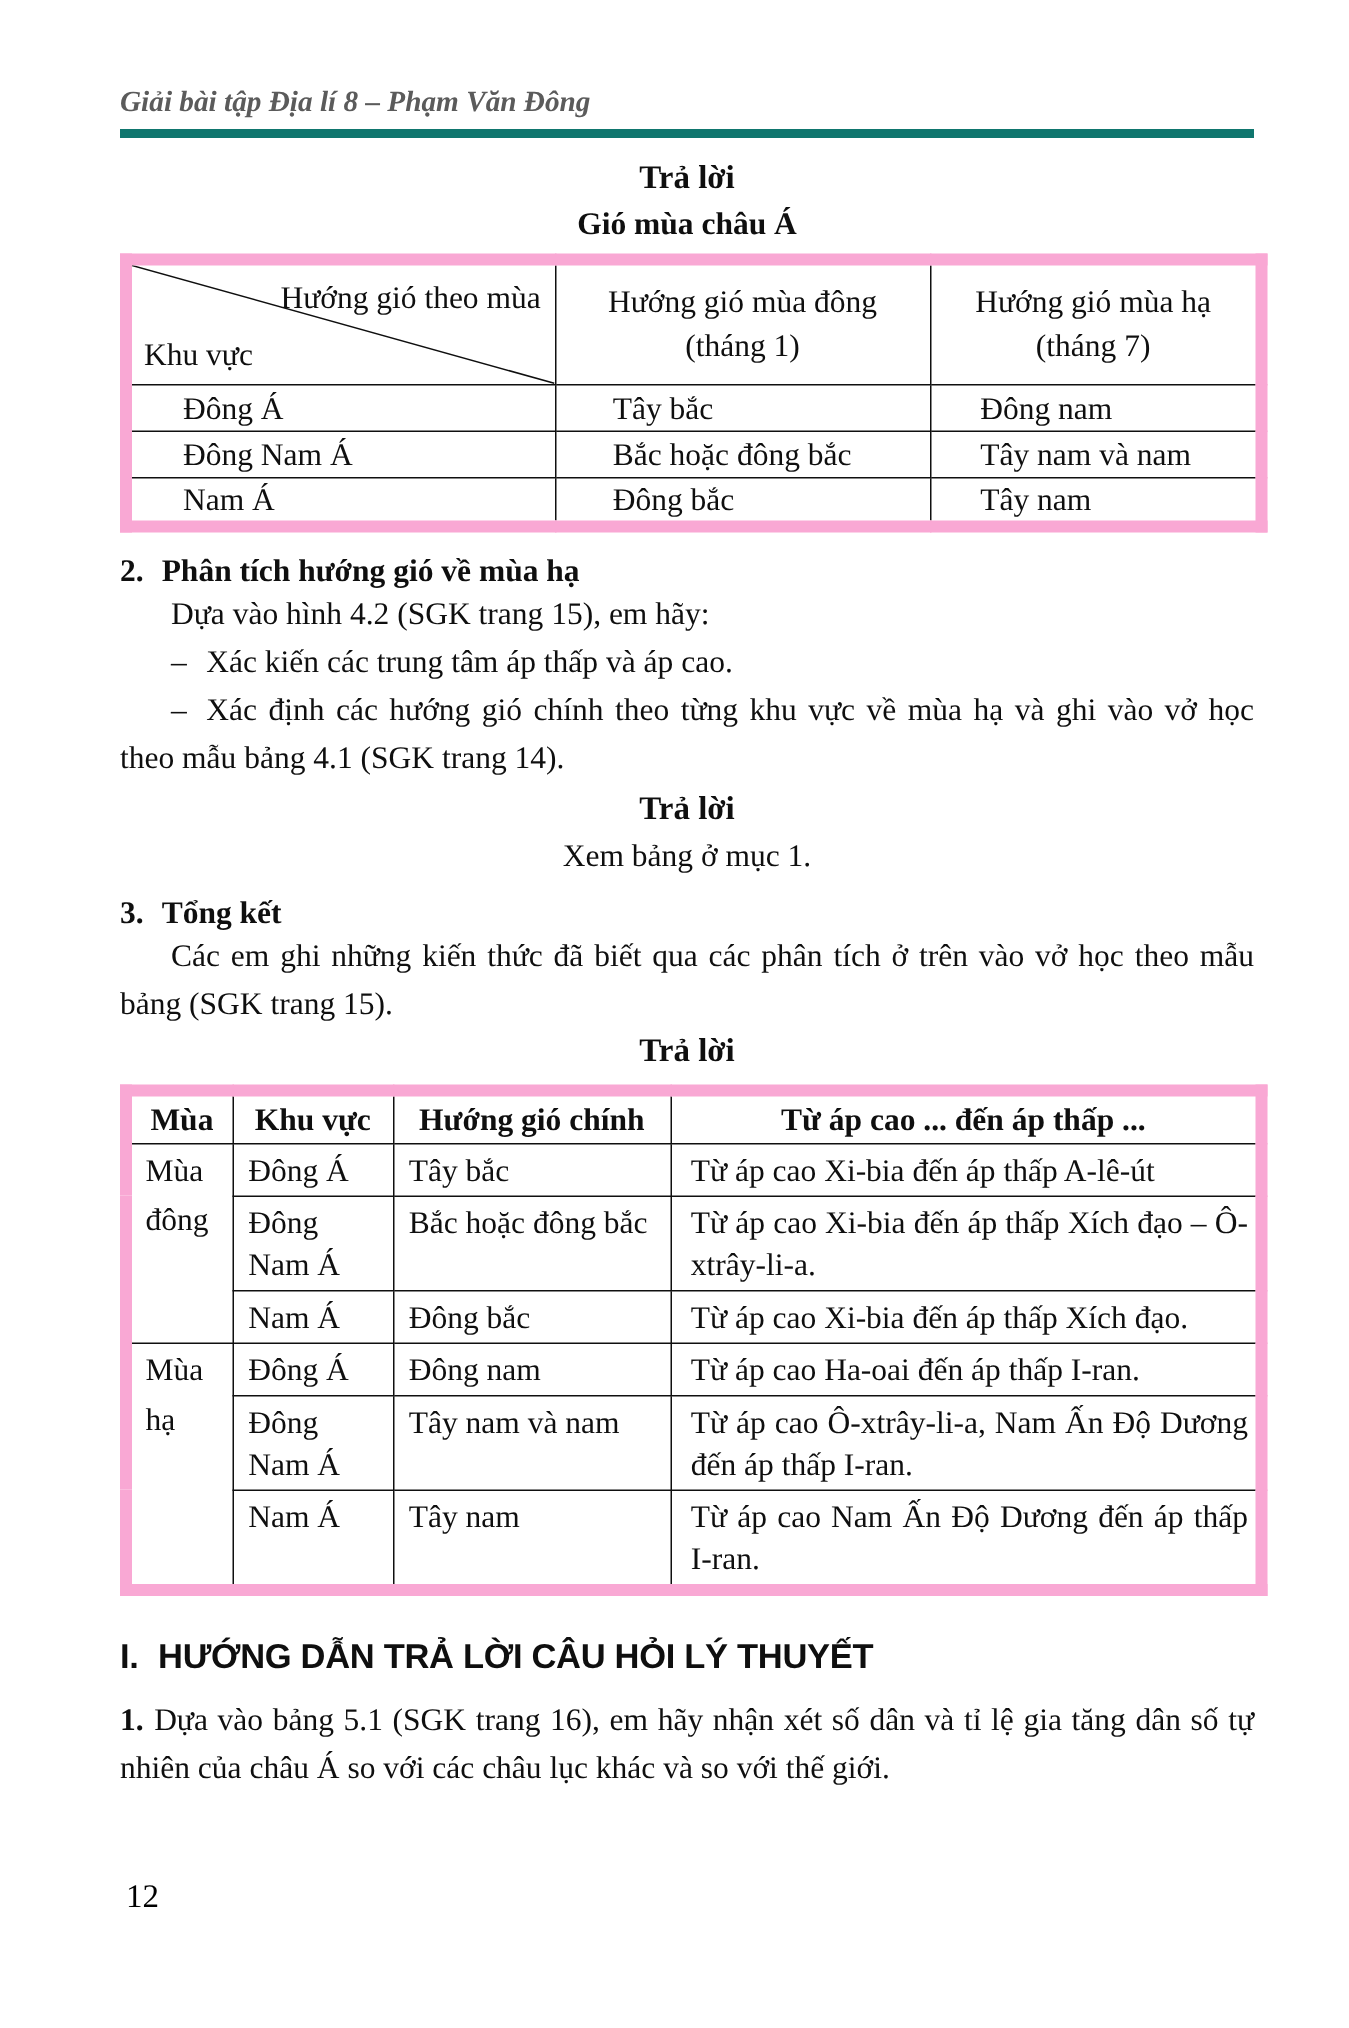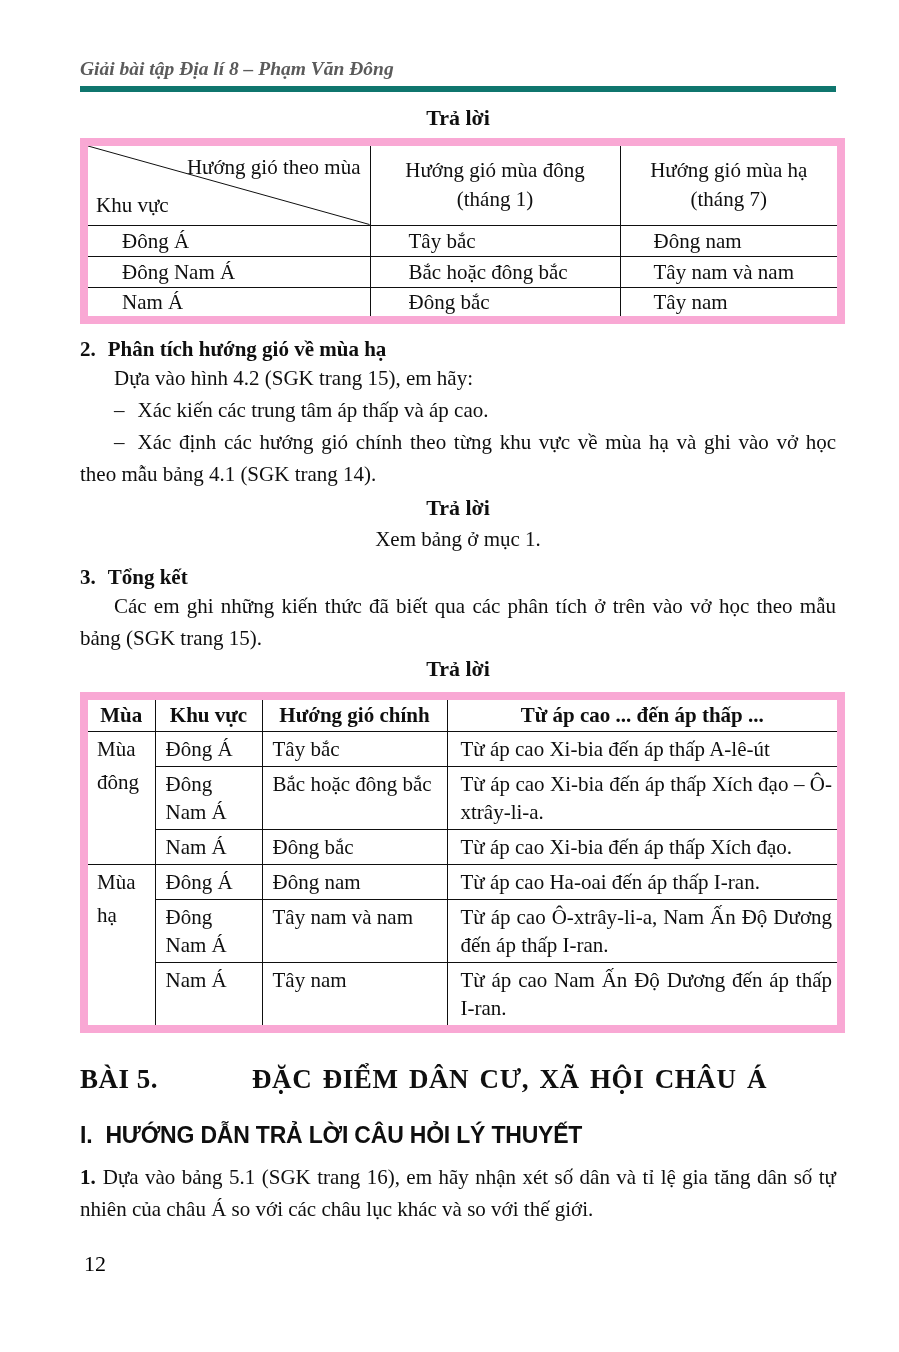--- a/index.html
+++ b/index.html
@@ -86,20 +86,21 @@
 </style>
 </head>
 <body>
 
 <div class="page">
   <div class="content">
 
     <div class="running-head">Giải bài tập Địa lí 8 – Phạm Văn Đông</div>
 
     <div class="reply">Trả lời</div>
+    <div class="table-title">Gió mùa châu Á</div>
 
     <table class="t1">
       <colgroup>
           <col style="width:286px">
           <col style="width:250px">
           <col style="width:221px">
         </colgroup>
       <tbody>
           <tr>
         <td class="corner">
@@ -199,24 +200,20 @@
         <td class="desc just">Từ áp cao Ô-xtrây-li-a, Nam Ấn Độ Dương đến áp thấp I-ran.</td>
       </tr>
       <tr>
         <td class="region">Nam Á</td>
         <td class="wind">Tây nam</td>
         <td class="desc just">Từ áp cao Nam Ấn Độ Dương đến áp thấp I-ran.</td>
       </tr>
     </tbody>
       </table>
 
-    <div class="lesson-head">
-      <span class="lesson-label">BÀI 5.</span>
-      <span class="lesson-title">ĐẶC ĐIỂM DÂN CƯ, XÃ HỘI CHÂU Á</span>
-    </div>
 
     <div class="part-head">
       <span class="num">I.</span><span>HƯỚNG DẪN TRẢ LỜI CÂU HỎI LÝ THUYẾT</span>
     </div>
 
     <p class="para q1">
       <span class="num">1.</span><span>Dựa vào bảng 5.1 (SGK trang 16), em hãy nhận xét số dân và tỉ lệ gia tăng dân số tự nhiên của châu Á so với các châu lục khác và so với thế giới.</span>
     </p>
 
   </div>

